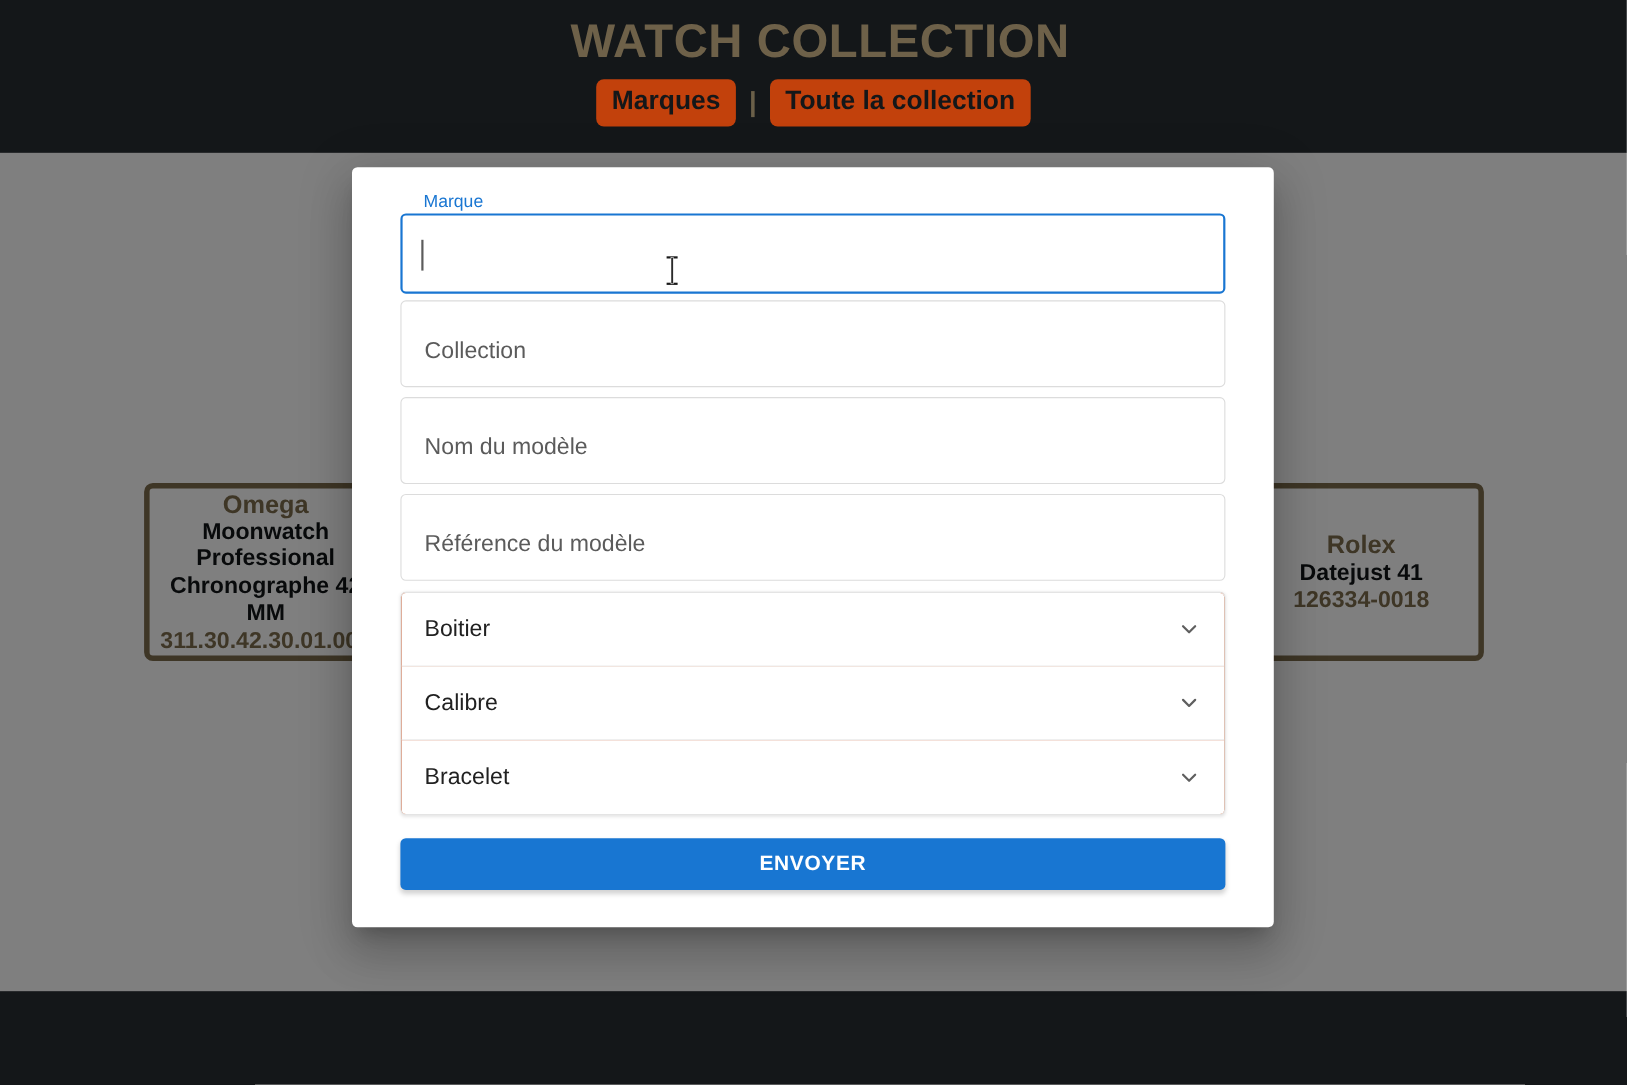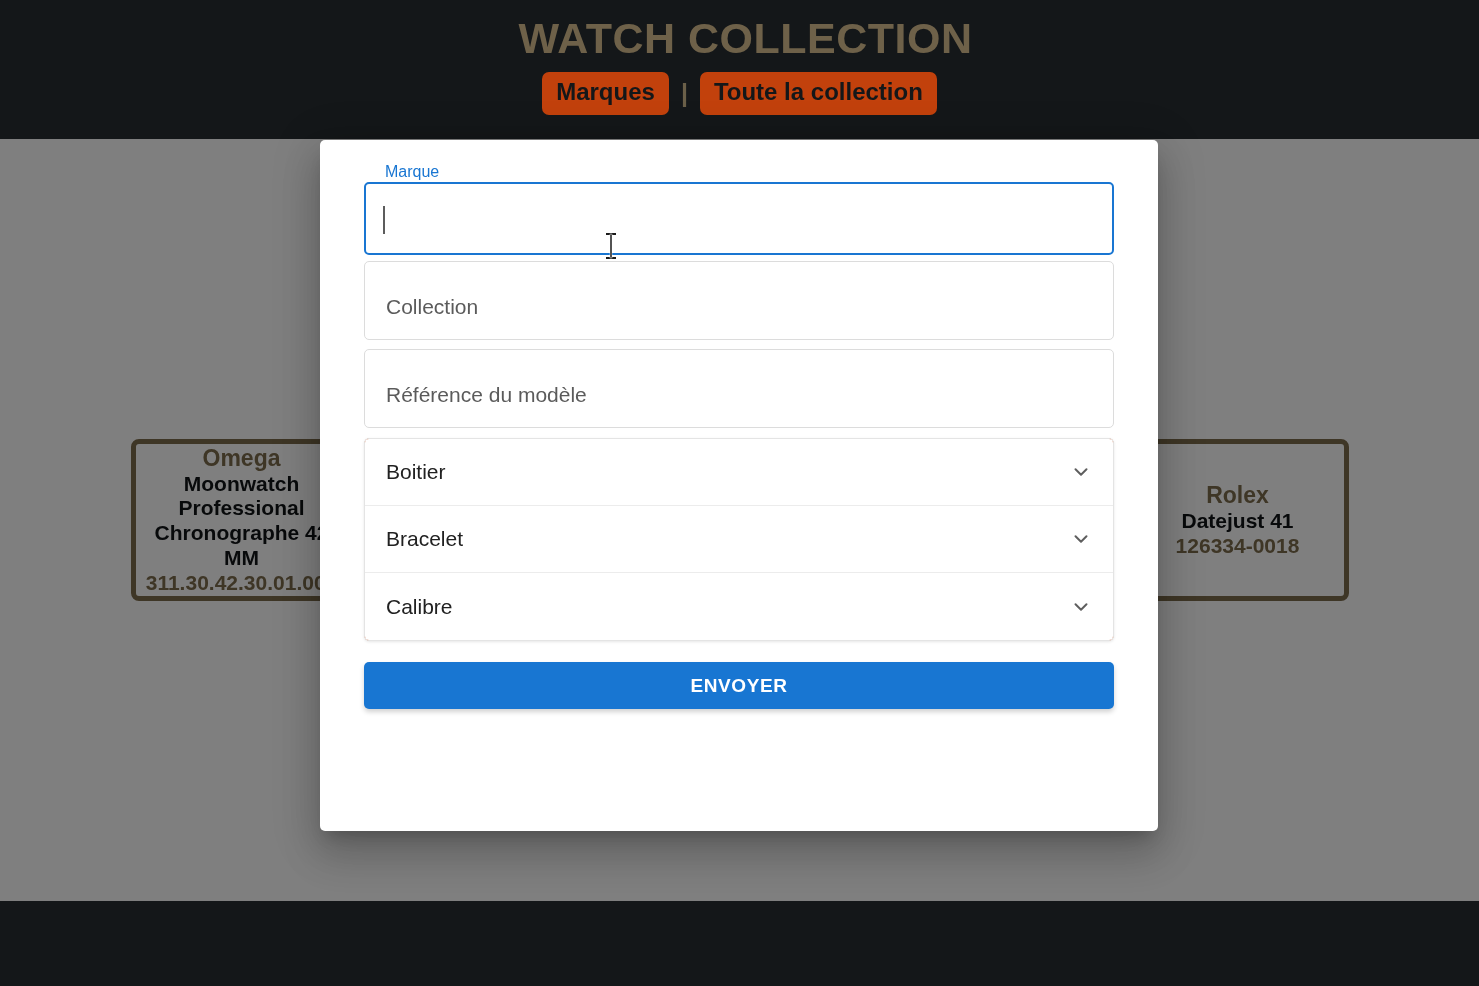--- a/index.html
+++ b/index.html
@@ -144,21 +144,21 @@
     width: 1479px;
     height: 762px;
     background: rgba(0, 0, 0, 0.5);
     z-index: 10;
   }
 
   
   .dialog {
     position: absolute;
     left: 320px;
-    top: 140px;
+    top: 152px;
     width: 838px;
     height: 691px;
     background: #ffffff;
     border-radius: 5px;
     box-shadow: 0 11px 15px -7px rgba(0,0,0,.2),
                 0 24px 38px 3px rgba(0,0,0,.14),
                 0 9px 46px 8px rgba(0,0,0,.12);
     z-index: 20;
     box-sizing: border-box;
     padding: 32px 44px 0 44px;
@@ -358,48 +358,51 @@
         <div class="tf-outline-box"></div>
         <div class="tf-legend">Marque</div>
         <input class="tf-input" type="text" placeholder="" style="">
         <div class="caret"></div>
       </div>
 
       <div class="tf-plain">
         <span class="tf-plain-label">Collection</span>
       </div>
       <div class="tf-plain">
+        <span class="tf-plain-label">Nom du modèle</span>
+      </div>
+      <div class="tf-plain">
         <span class="tf-plain-label">Référence du modèle</span>
       </div>
 
       <div class="accordion-group">
         <div class="accordion-item">
           <span class="accordion-label">Boitier</span>
+          <span>
+            <svg class="chev" viewBox="0 0 24 24" fill="none" stroke="#5f5f5f" stroke-width="2.2" stroke-linecap="round" stroke-linejoin="round">
+                <polyline points="6 9 12 15 18 9"></polyline>
+              </svg>
+          </span>
+        </div>
+        <div class="accordion-item">
+          <span class="accordion-label">Calibre</span>
           <span>
             <svg class="chev" viewBox="0 0 24 24" fill="none" stroke="#5f5f5f" stroke-width="2.2" stroke-linecap="round" stroke-linejoin="round">
                 <polyline points="6 9 12 15 18 9"></polyline>
               </svg>
           </span>
         </div>
         <div class="accordion-item">
           <span class="accordion-label">Bracelet</span>
           <span>
             <svg class="chev" viewBox="0 0 24 24" fill="none" stroke="#5f5f5f" stroke-width="2.2" stroke-linecap="round" stroke-linejoin="round">
                 <polyline points="6 9 12 15 18 9"></polyline>
               </svg>
           </span>
         </div>
-        <div class="accordion-item">
-          <span class="accordion-label">Calibre</span>
-          <span>
-            <svg class="chev" viewBox="0 0 24 24" fill="none" stroke="#5f5f5f" stroke-width="2.2" stroke-linecap="round" stroke-linejoin="round">
-                <polyline points="6 9 12 15 18 9"></polyline>
-              </svg>
-          </span>
-        </div>
       </div>
 
       <button class="submit-btn">ENVOYER</button>
 
     </div>
   </div>
 
   <div class="mouse-ibeam">
     <svg width="14" height="28" viewBox="0 0 14 28">
       <rect x="6" y="2" width="2" height="24" fill="#1a1a1a"></rect>

